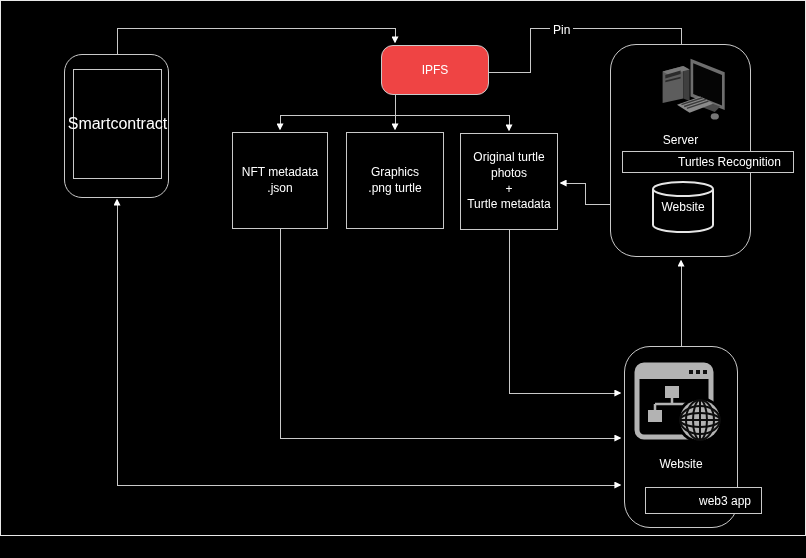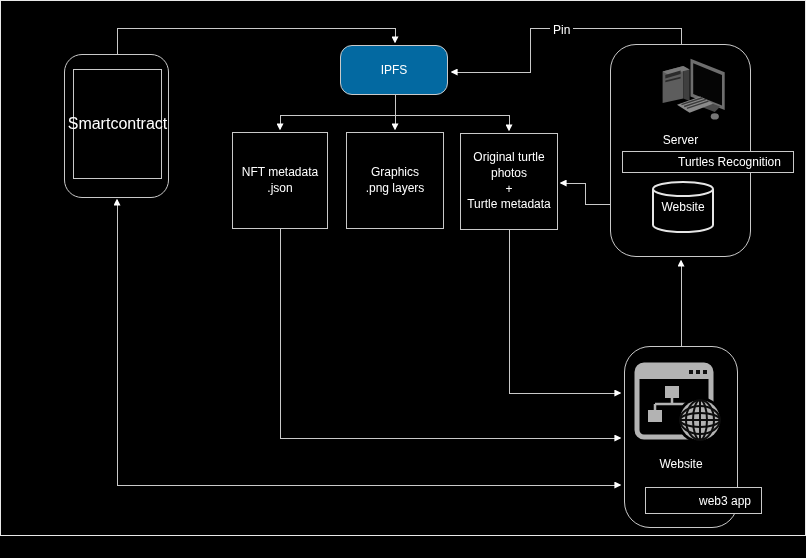--- a/index.html
+++ b/index.html
@@ -21,22 +21,22 @@
     text-align:center;font-size:12px;line-height:1.3;white-space:pre-line;
   }
   .sc-outer{border:1px solid #c9c9c9;border-radius:18px;background:#000;}
   .sc-inner{
     position:absolute;left:8px;top:14px;width:87px;height:108px;
     border:1px solid #c9c9c9;
     display:flex;align-items:center;justify-content:center;
     font-size:16px;text-align:center;
   }
   .ipfs{
-    border:1px solid #c9c9c9;border-radius:12px;background:#0369a1;
-    display:flex;align-items:center;justify-content:center;font-size:12px;
+    border:1px solid #c9c9c9;border-radius:12px;background:#ef4444;
+    display:flex;align-items:center;justify-content:center;font-size:12px;margin-left:41px;
   }
   .container{border:1px solid #c9c9c9;border-radius:26px;background:#000;}
   .caption{position:absolute;left:0;width:100%;text-align:center;font-size:12px;}
   .badge{
     position:absolute;border:1px solid #c9c9c9;background:#000;
     display:flex;align-items:center;justify-content:center;font-size:12px;padding-left:43px;
   }
   .icon-abs{position:absolute;}
   .db-wrap{position:absolute;}
   .db-label{position:absolute;left:0;top:20px;width:100%;text-align:center;font-size:12px;}
@@ -82,21 +82,21 @@
   <div class="node ipfs" style="left:339px;top:44px;width:108px;height:50px;">
     <span>IPFS</span>
   </div>
 
   <div class="box" style="left:231px;top:131px;width:96px;height:97px;">
     <span>NFT metadata
 .json</span>
   </div>
   <div class="box" style="left:345px;top:131px;width:98px;height:97px;">
     <span>Graphics
-.png layers</span>
+.png turtle</span>
   </div>
   <div class="box" style="left:459px;top:132px;width:98px;height:97px;">
     <span>Original turtle
 photos
 +
 Turtle metadata</span>
   </div>
 
   <div class="container" style="left:609px;top:43px;width:141px;height:213px;">
     <svg class="icon-abs" style="left:30px;top:8px;" width="90" height="80" viewBox="0 0 100 88">

